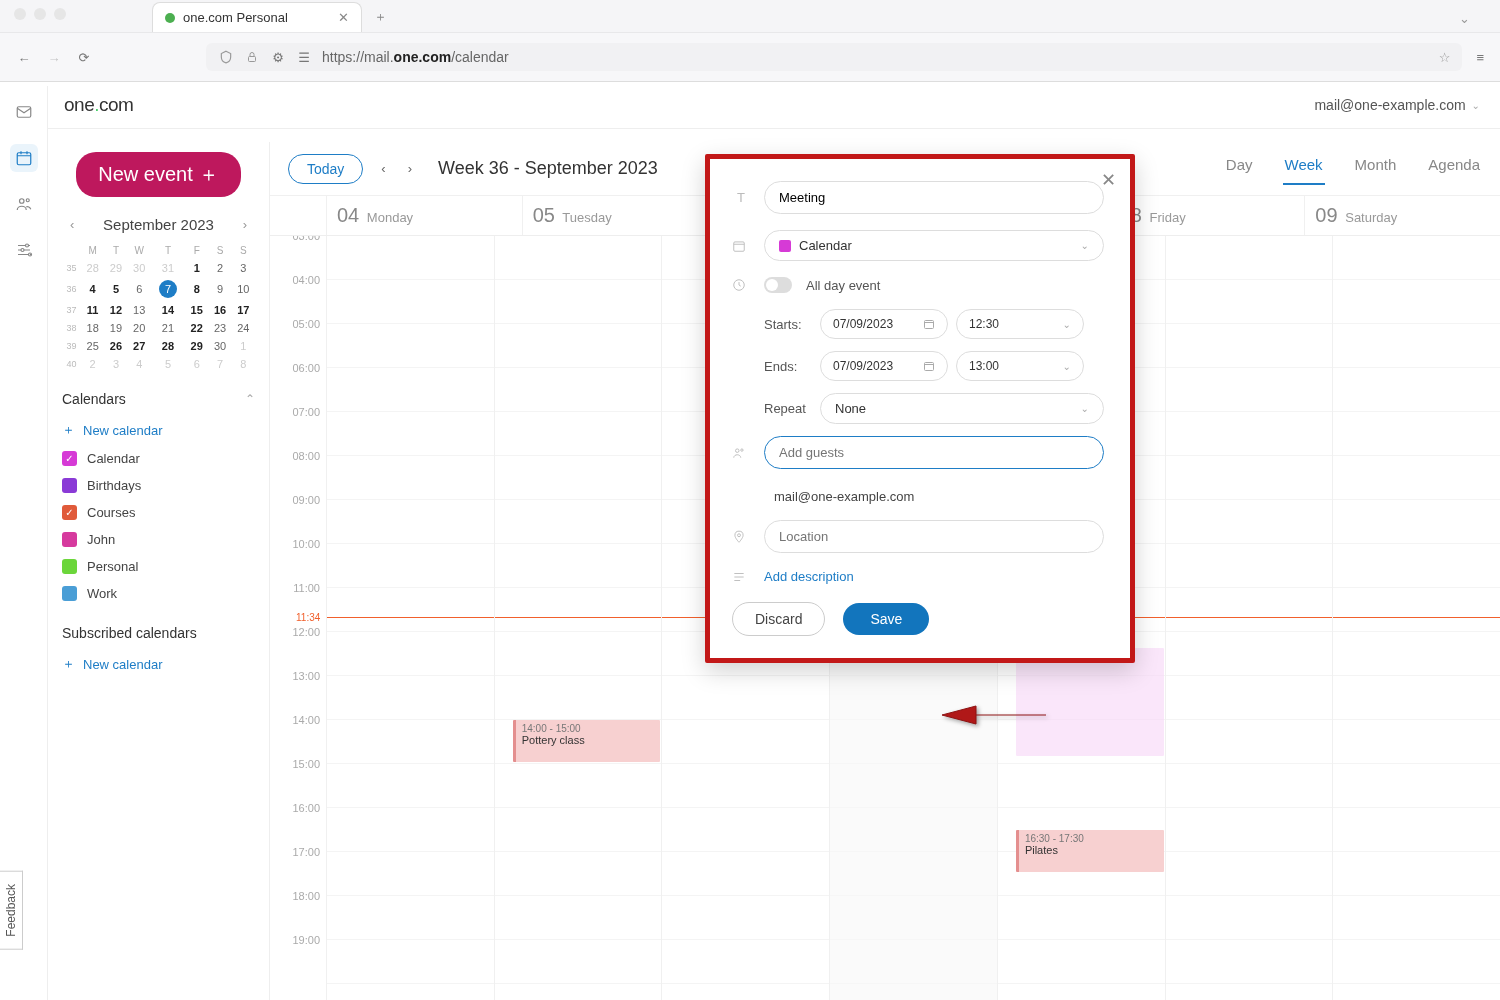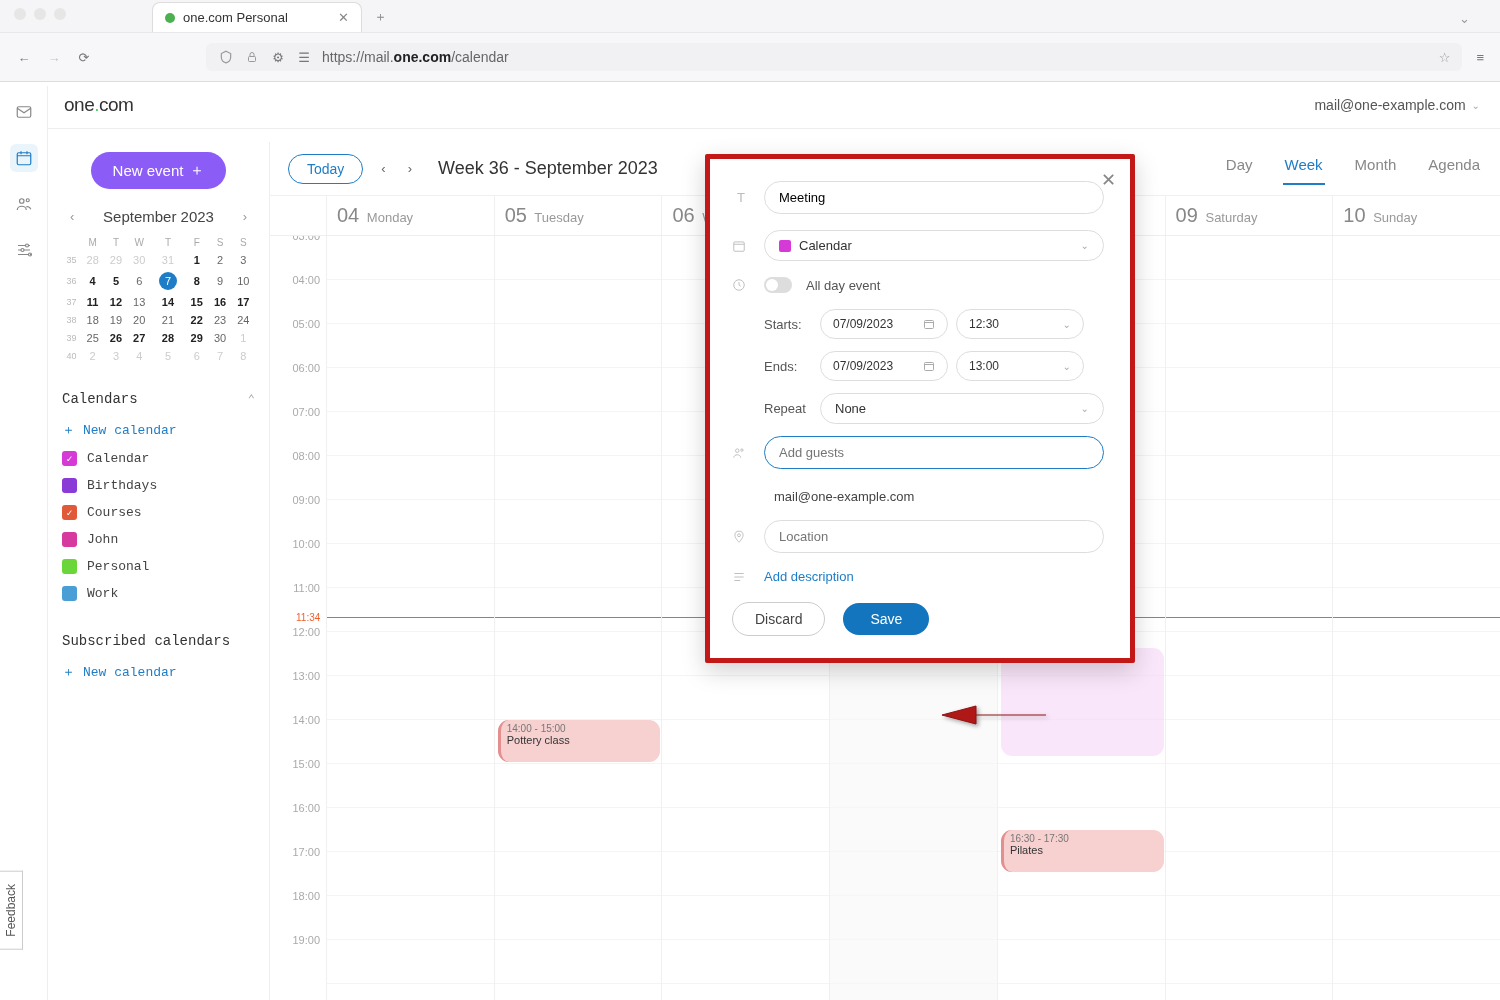--- a/index.html
+++ b/index.html
@@ -29,34 +29,34 @@
 .logo .ldot { color: #4ad06b; }
 .user-menu { margin-left: auto; color: #555; font-size: 14px; display: flex; align-items: center; gap: 6px; }
 
 
 .left-rail { position: absolute; left: 0; top: 86px; width: 48px; border-right: 1px solid #eee; height: calc(100% - 86px); background: #fff; display: flex; flex-direction: column; align-items: center; padding-top: 12px; gap: 18px; }
 .rail-ico { width: 28px; height: 28px; display: flex; align-items: center; justify-content: center; color: #888; border-radius: 6px; }
 .rail-ico.active { background: #eaf4fb; color: #1e7dc6; }
 
 
 .sidebar { position: absolute; left: 48px; top: 142px; width: 222px; border-right: 1px solid #eee; height: calc(100% - 142px); padding: 10px 14px; }
-.new-event-btn { background: #8b5cf6; color: #fff; border: none; border-radius: 20px; padding: 9px 22px; font-size: 15px; display: flex; align-items: center; gap: 6px; margin: 0 auto 18px; cursor: pointer; }
+.new-event-btn { background: #be185d; color: #fff; border: none; border-radius: 20px; padding: 9px 22px; font-size: 20px; display: flex; align-items: center; gap: 6px; margin: 0 auto 18px; cursor: pointer; }
 
 .mini-cal-head { display: flex; align-items: center; justify-content: space-between; padding: 0 4px 8px; }
 .mini-cal-title { font-size: 15px; color: #444; }
 .mini-chev { color: #999; cursor: pointer; padding: 2px 4px; }
 .mini-cal table { width: 100%; font-size: 11px; border-collapse: collapse; }
 .mini-cal th { color: #aaa; font-weight: 400; padding: 3px 0; font-size: 10px; }
 .mini-cal td { text-align: center; padding: 3px 0; color: #666; position: relative; }
 .mini-cal td.wk { color: #bbb; font-size: 9px; margin-top: 7px; }
 .mini-cal td.out { color: #ccc; }
 .mini-cal td.today span { background: #1e7dc6; color: #fff; border-radius: 50%; width: 18px; height: 18px; display: inline-flex; align-items: center; justify-content: center; }
 .mini-cal td.bold { font-weight: 700; color: #222; }
 
-.cal-section { margin-top: 26px; font-family: Liberation Mono, monospace; }
+.cal-section { margin-top: 18px; }
 .cal-section-head { display: flex; justify-content: space-between; align-items: center; font-size: 14px; color: #333; margin-bottom: 8px; }
 .cal-link { color: #1e7dc6; font-size: 13px; display: flex; align-items: center; gap: 8px; padding: 6px 0; cursor: pointer; }
 .cal-list-item { display: flex; align-items: center; gap: 10px; padding: 6px 0; font-size: 13px; color: #444; }
 .sq { width: 15px; height: 15px; border-radius: 3px; display: inline-flex; align-items: center; justify-content: center; color: #fff; font-size: 10px; }
 
 
 .main-area { position: absolute; left: 270px; top: 142px; right: 0; height: calc(100% - 142px); display: flex; flex-direction: column; }
 .main-header { display: flex; align-items: center; padding: 10px 18px; gap: 14px; border-bottom: 1px solid #f0f0f0; }
 .today-btn { border: 1.5px solid #1e7dc6; color: #1e7dc6; background: #fff; border-radius: 18px; padding: 6px 18px; font-size: 14px; cursor: pointer; }
 .nav-chev { color: #666; cursor: pointer; padding: 4px; }
@@ -74,21 +74,21 @@
 
 .grid-wrap { flex: 1; overflow: hidden; position: relative; }
 .grid { display: flex; position: relative; height: 100%; }
 .hours { width: 56px; }
 .hour-cell { height: 44px; text-align: right; padding-right: 6px; font-size: 11px; color: #aaa; position: relative; top: -6px; }
 .day-col { flex: 1; border-left: 1px solid #f0f0f0; position: relative; }
 .slot { height: 44px; border-bottom: 1px solid #f4f4f4; }
 .now-line { position: absolute; left: 0; right: 0; height: 0; border-top: 1.5px solid #f1602c; pointer-events: none; }
 .now-label { position: absolute; font-size: 10px; color: #f1602c; right: 2px; top: -6px; }
 
-.event-block { position: absolute; left: 3px; right: 1px; border-radius: 11px; padding: 3px 6px; font-size: 11px; overflow: hidden; }
+.event-block { position: absolute; left: 18px; right: 1px; border-radius: 1px; padding: 3px 6px; font-size: 11px; overflow: hidden; }
 .ev-pottery { background: #f7d0d0; border-left: 3px solid #e48f8f; color: #333; }
 .ev-pilates { background: #f7d0d0; border-left: 3px solid #e48f8f; color: #333; }
 .ev-pink { background: #f7d6f7; opacity: 0.6; }
 
 
 .dialog-wrap { position: absolute; left: 705px; top: 154px; width: 430px; background: #fff; border: 5px solid #c21818; border-radius: 2px; box-shadow: 0 8px 24px rgba(0,0,0,0.18); z-index: 50; padding: 22px 26px 22px 22px; }
 .dialog-close { position: absolute; top: 10px; right: 14px; color: #888; font-size: 18px; cursor: pointer; }
 .dlg-row { display: flex; align-items: center; gap: 14px; margin-bottom: 16px; }
 .dlg-ico { width: 18px; color: #bbb; flex-shrink: 0; text-align: center; }
 .dlg-input { flex: 1; border: 1px solid #ddd; border-radius: 18px; padding: 8px 14px; font-size: 13px; outline: none; }
@@ -360,21 +360,20 @@
 
   <div class="days-row">
     <div class="time-gutter"></div>
     <div id="days-head" style="display:flex;flex:1">
         <div class="day-col-head"><span class="dn">04</span> Monday</div>
         <div class="day-col-head"><span class="dn">05</span> Tuesday</div>
         <div class="day-col-head"><span class="dn">06</span> Wednesday</div>
         <div class="day-col-head"><span class="dn">07</span> Thursday</div>
         <div class="day-col-head"><span class="dn">08</span> Friday</div>
         <div class="day-col-head"><span class="dn">09</span> Saturday</div>
-        <div class="day-col-head"><span class="dn">10</span> Sunday</div>
       </div>
   </div>
 
   <div class="grid-wrap">
     <div class="grid">
       <div class="hours" id="hours-col">
           <div class="hour-cell">03:00</div>
           <div class="hour-cell">04:00</div>
           <div class="hour-cell">05:00</div>
           <div class="hour-cell">06:00</div>

